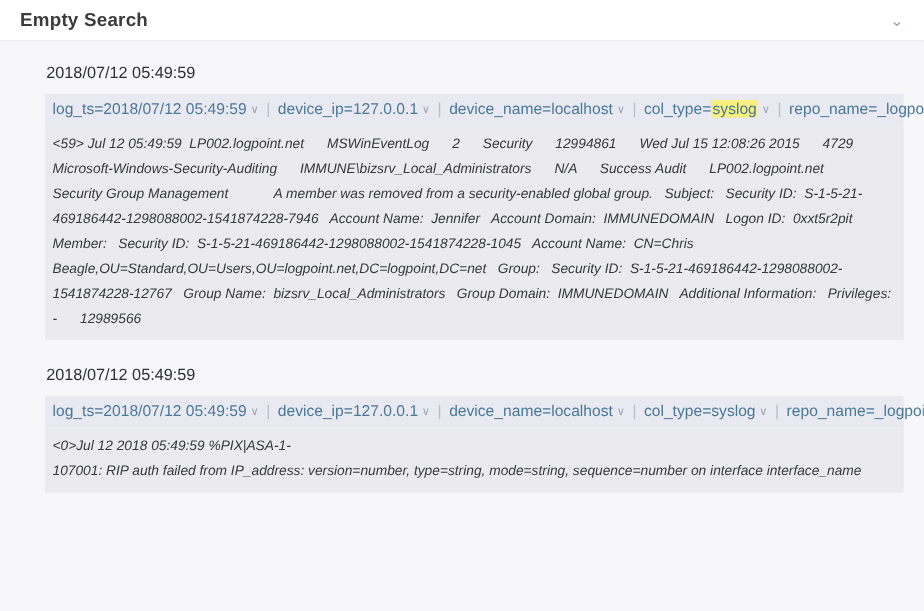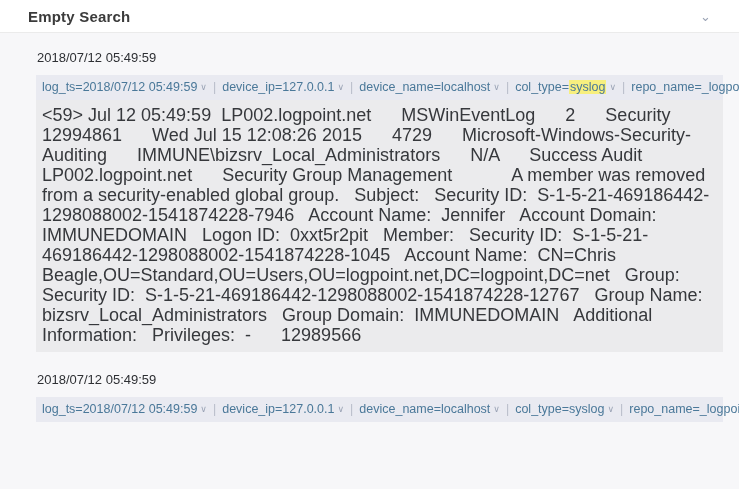--- a/index.html
+++ b/index.html
@@ -22,21 +22,21 @@
     background:var(--page-bg);
     color:var(--text-color);
   }
   .panel-header{
     height:33px;
     background:var(--header-bg);
     border-bottom:1px solid var(--header-border);
     display:flex;
     align-items:center;
     justify-content:space-between;
-    padding:0 28px;
+    padding:0 16px;
   }
   .panel-title{
     font-size:15px;
     font-weight:600;
     color:var(--title-color);
     letter-spacing:.2px;
   }
   .panel-chevron{
     color:var(--chevron-color);
     font-size:13px;
@@ -76,41 +76,44 @@
     margin-left:3px;
     vertical-align:1px;
   }
   .sep{
     color:var(--separator-color);
     margin:0 6px;
   }
   .msg{
     background:var(--message-bg);
     padding:5px 6px 7px 6px;
-    font-size:18px;
+    font-size:11px;
     line-height:20px;
     color:var(--text-color);
     white-space:pre-wrap;
     overflow-wrap:break-word;
     word-break:break-word;
+    font-style:italic;
   }
 </style>
 </head>
 <body>
 
 <div class="panel-header">
   <span class="panel-title">Empty Search</span>
   <span class="panel-chevron">⌄</span>
 </div>
 
 <div class="content">
   <div id="entries">
       <div class="entry">
         <div class="entry-ts">2018/07/12 05:49:59</div>
         <div class="tags"><span class="tag"><span class="k">log_ts=</span><span class="v">2018/07/12 05:49:59</span><span class="chev">∨</span></span><span class="sep">|</span><span class="tag"><span class="k">device_ip=</span><span class="v">127.0.0.1</span><span class="chev">∨</span></span><span class="sep">|</span><span class="tag"><span class="k">device_name=</span><span class="v">localhost</span><span class="chev">∨</span></span><span class="sep">|</span><span class="tag"><span class="k">col_type=</span><span class="v hl">syslog</span><span class="chev">∨</span></span><span class="sep">|</span><span class="tag"><span class="k">repo_name=</span><span class="v">_logpoint</span><span class="chev">∨</span></span></div>
         <div class="msg">&lt;59&gt; Jul 12 05:49:59  LP002.logpoint.net      MSWinEventLog      2      Security      12994861      Wed Jul 15 12:08:26 2015      4729      Microsoft-Windows-Security-Auditing      IMMUNE\bizsrv_Local_Administrators      N/A      Success Audit      LP002.logpoint.net      Security Group Management            A member was removed from a security-enabled global group.   Subject:   Security ID:  S-1-5-21-469186442-1298088002-1541874228-7946   Account Name:  Jennifer   Account Domain:  IMMUNEDOMAIN   Logon ID:  0xxt5r2pit   Member:   Security ID:  S-1-5-21-469186442-1298088002-1541874228-1045   Account Name:  CN=Chris Beagle,OU=Standard,OU=Users,OU=logpoint.net,DC=logpoint,DC=net   Group:   Security ID:  S-1-5-21-469186442-1298088002-1541874228-12767   Group Name:  bizsrv_Local_Administrators   Group Domain:  IMMUNEDOMAIN   Additional Information:   Privileges:  -      12989566</div>
       </div>
       <div class="entry">
         <div class="entry-ts">2018/07/12 05:49:59</div>
         <div class="tags"><span class="tag"><span class="k">log_ts=</span><span class="v">2018/07/12 05:49:59</span><span class="chev">∨</span></span><span class="sep">|</span><span class="tag"><span class="k">device_ip=</span><span class="v">127.0.0.1</span><span class="chev">∨</span></span><span class="sep">|</span><span class="tag"><span class="k">device_name=</span><span class="v">localhost</span><span class="chev">∨</span></span><span class="sep">|</span><span class="tag"><span class="k">col_type=</span><span class="v">syslog</span><span class="chev">∨</span></span><span class="sep">|</span><span class="tag"><span class="k">repo_name=</span><span class="v">_logpoint</span><span class="chev">∨</span></span></div>
+        <div class="msg">&lt;0&gt;Jul 12 2018 05:49:59 %PIX|ASA-1-
+107001: RIP auth failed from IP_address: version=number, type=string, mode=string, sequence=number on interface interface_name</div>
       </div>
     </div>
 </div>
 
 </body></html>

